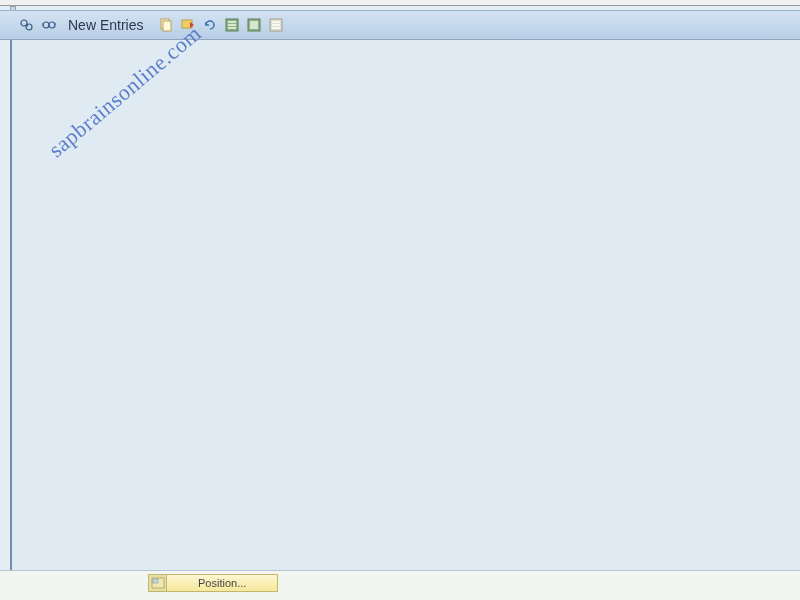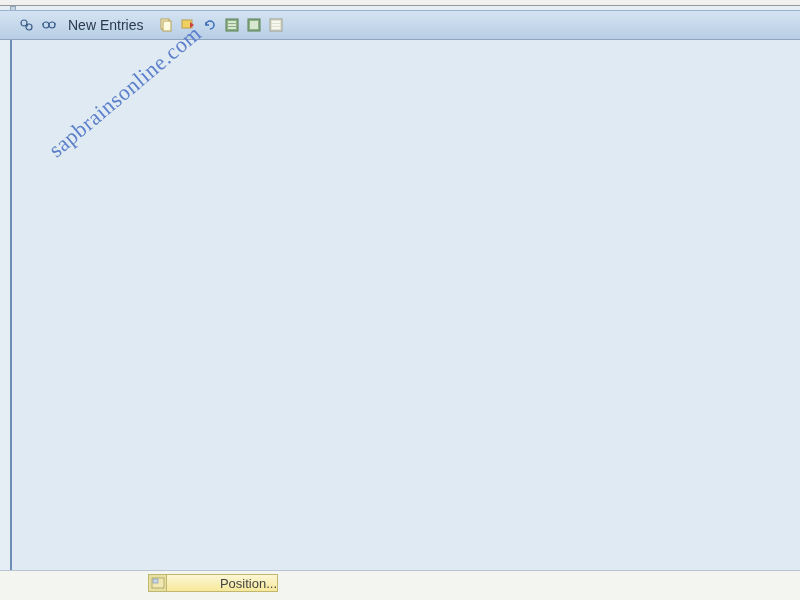--- a/index.html
+++ b/index.html
@@ -105,22 +105,22 @@
       width: 18px;
       height: 16px;
       display: flex;
       align-items: center;
       justify-content: center;
       background: #e8e0a0;
       border-right: 1px solid #c0b870;
     }
     .position-btn-label {
       flex: 1;
-      text-align: right;
-      font-size: 13px;
+      text-align: left;
+      font-size: 11px;
       color: #444;
       margin-left: 31px;
     }
     .entry-area {
       position: absolute;
       left: 280px;
       bottom: 8px;
       width: 320px;
       height: 18px;
       display: flex;

